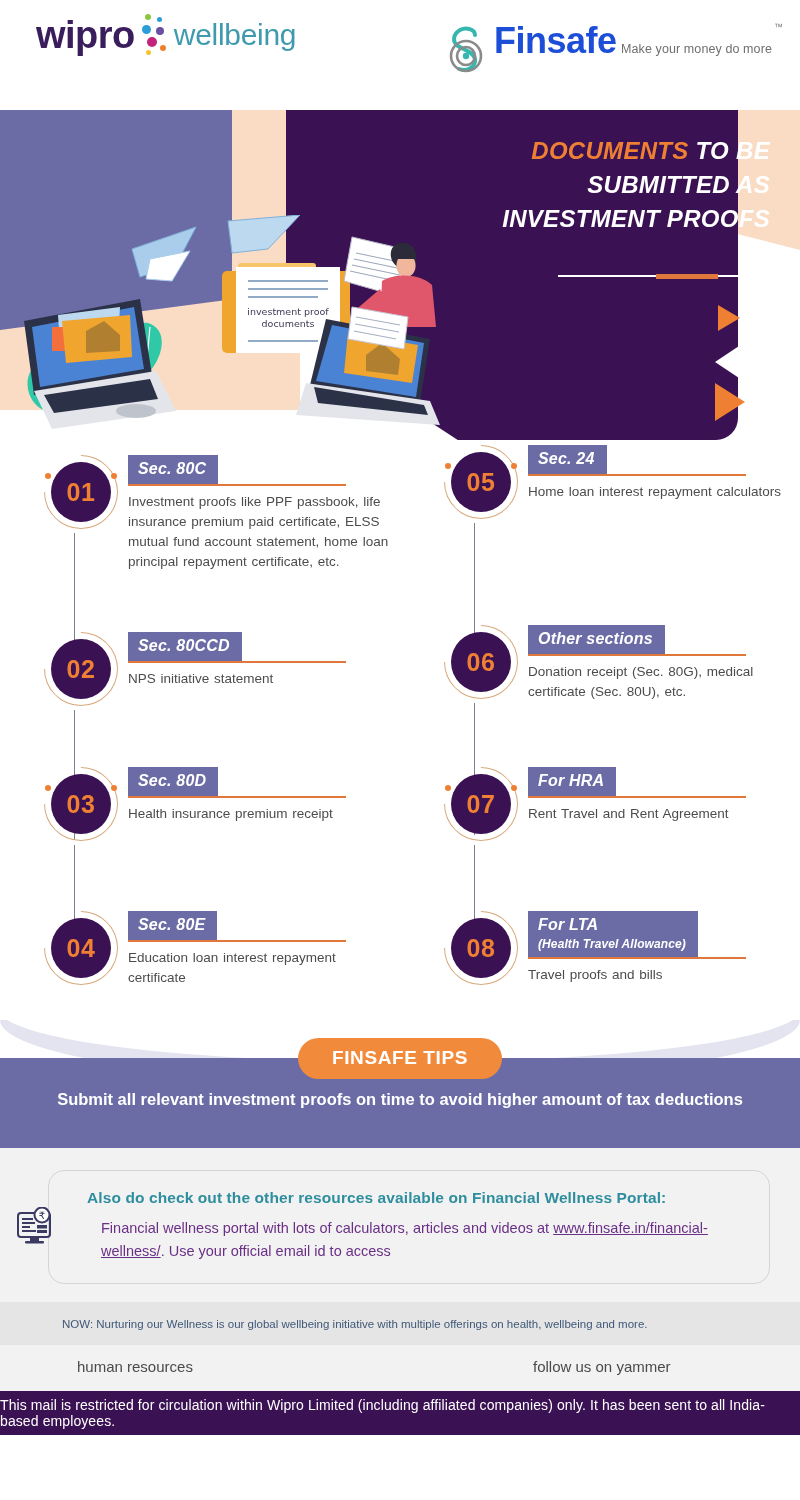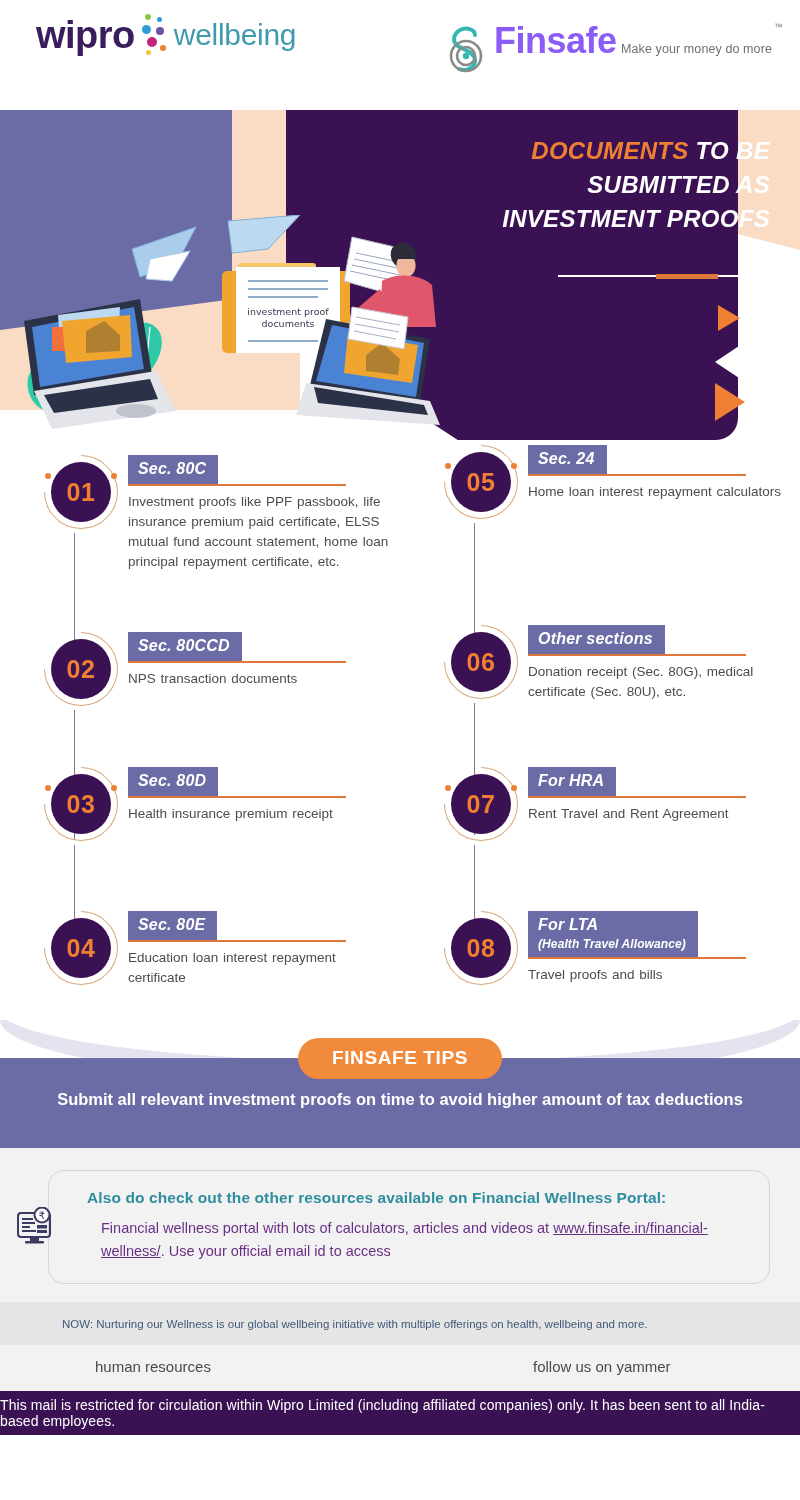--- a/index.html
+++ b/index.html
@@ -59,21 +59,21 @@
     right: 28px;
     top: 22px;
     display: flex;
     align-items: flex-start;
   }
   .finsafe-mark { margin-right: 4px; margin-top: 2px; }
   .finsafe-words { position: relative; }
   .finsafe-name {
     font-size: 36px;
     font-weight: bold;
-    color: #8b5cf6;
+    color: #1d4ed8;
     letter-spacing: -0.5px;
     line-height: 1.05;
   }
   .finsafe-tm {
     position: absolute;
     right: -11px;
     top: 0;
     font-size: 9px;
     color: #7a7a7a;
   }
@@ -350,21 +350,21 @@
     background: #f2f2f2;
     height: 46px;
     position: relative;
   }
   .foot-links span {
     position: absolute;
     top: 13px;
     font-size: 15px;
     color: #4a4a4a;
   }
-  .fl-hr { left: 95px; }
+  .fl-hr { left: 77px; }
   .fl-ym { left: 533px; }
   .disclaimer {
     background: #3a1152;
     height: 44px;
     display: flex;
     align-items: center;
     justify-content: center;
     color: #ffffff;
     font-size: 14px;
     letter-spacing: 0.1px;
@@ -524,21 +524,21 @@
         <div class="connector" style="top:78px;height:130px;"></div>
         <div class="bullet">
           <span class="arc"></span>
           <span class="disc">02</span>
         </div>
         <div class="content">
           <div class="pill">
             <span>Sec. 80CCD</span>
           </div>
           <div class="underline"></div>
-          <div class="desc">NPS transaction  documents</div>
+          <div class="desc">NPS initiative  statement</div>
         </div>
       </div>
 
       <div class="item" style="top:322px;">
         <div class="connector" style="top:78px;height:110px;"></div>
         <div class="bullet">
           <span class="arc"></span>
           <span class="dot-l"></span>
           <span class="dot-r"></span>
           <span class="disc">03</span>

